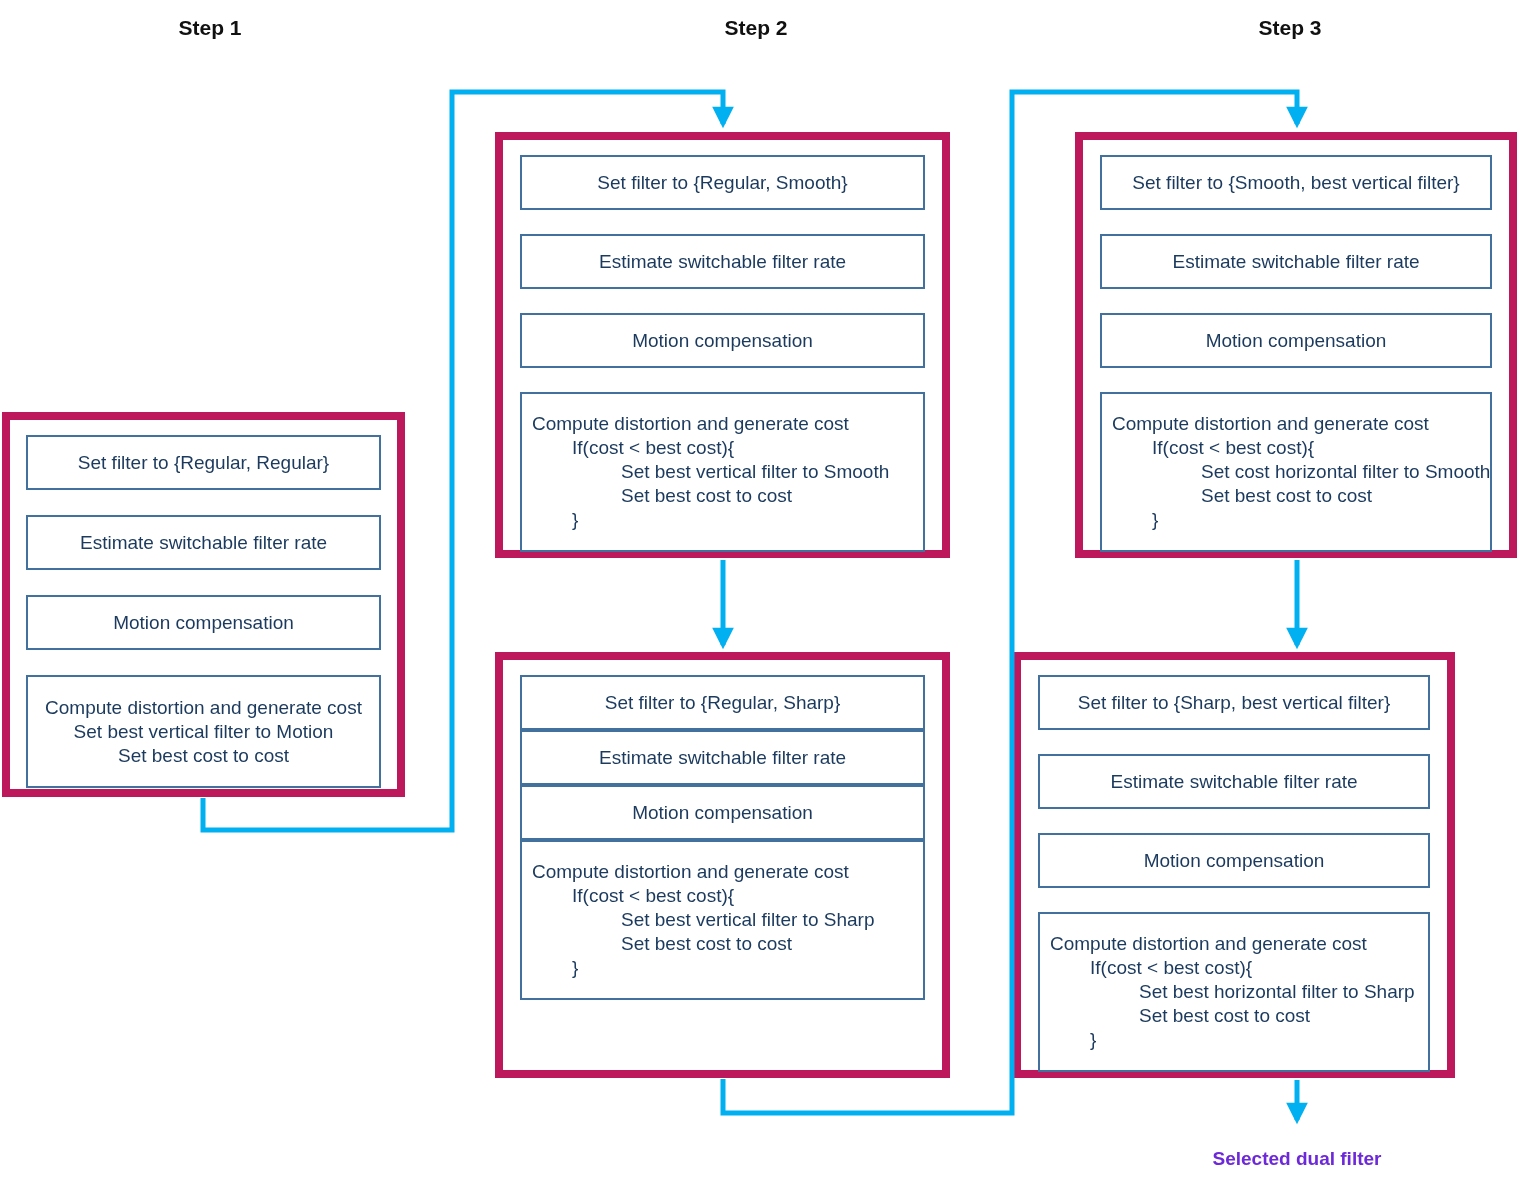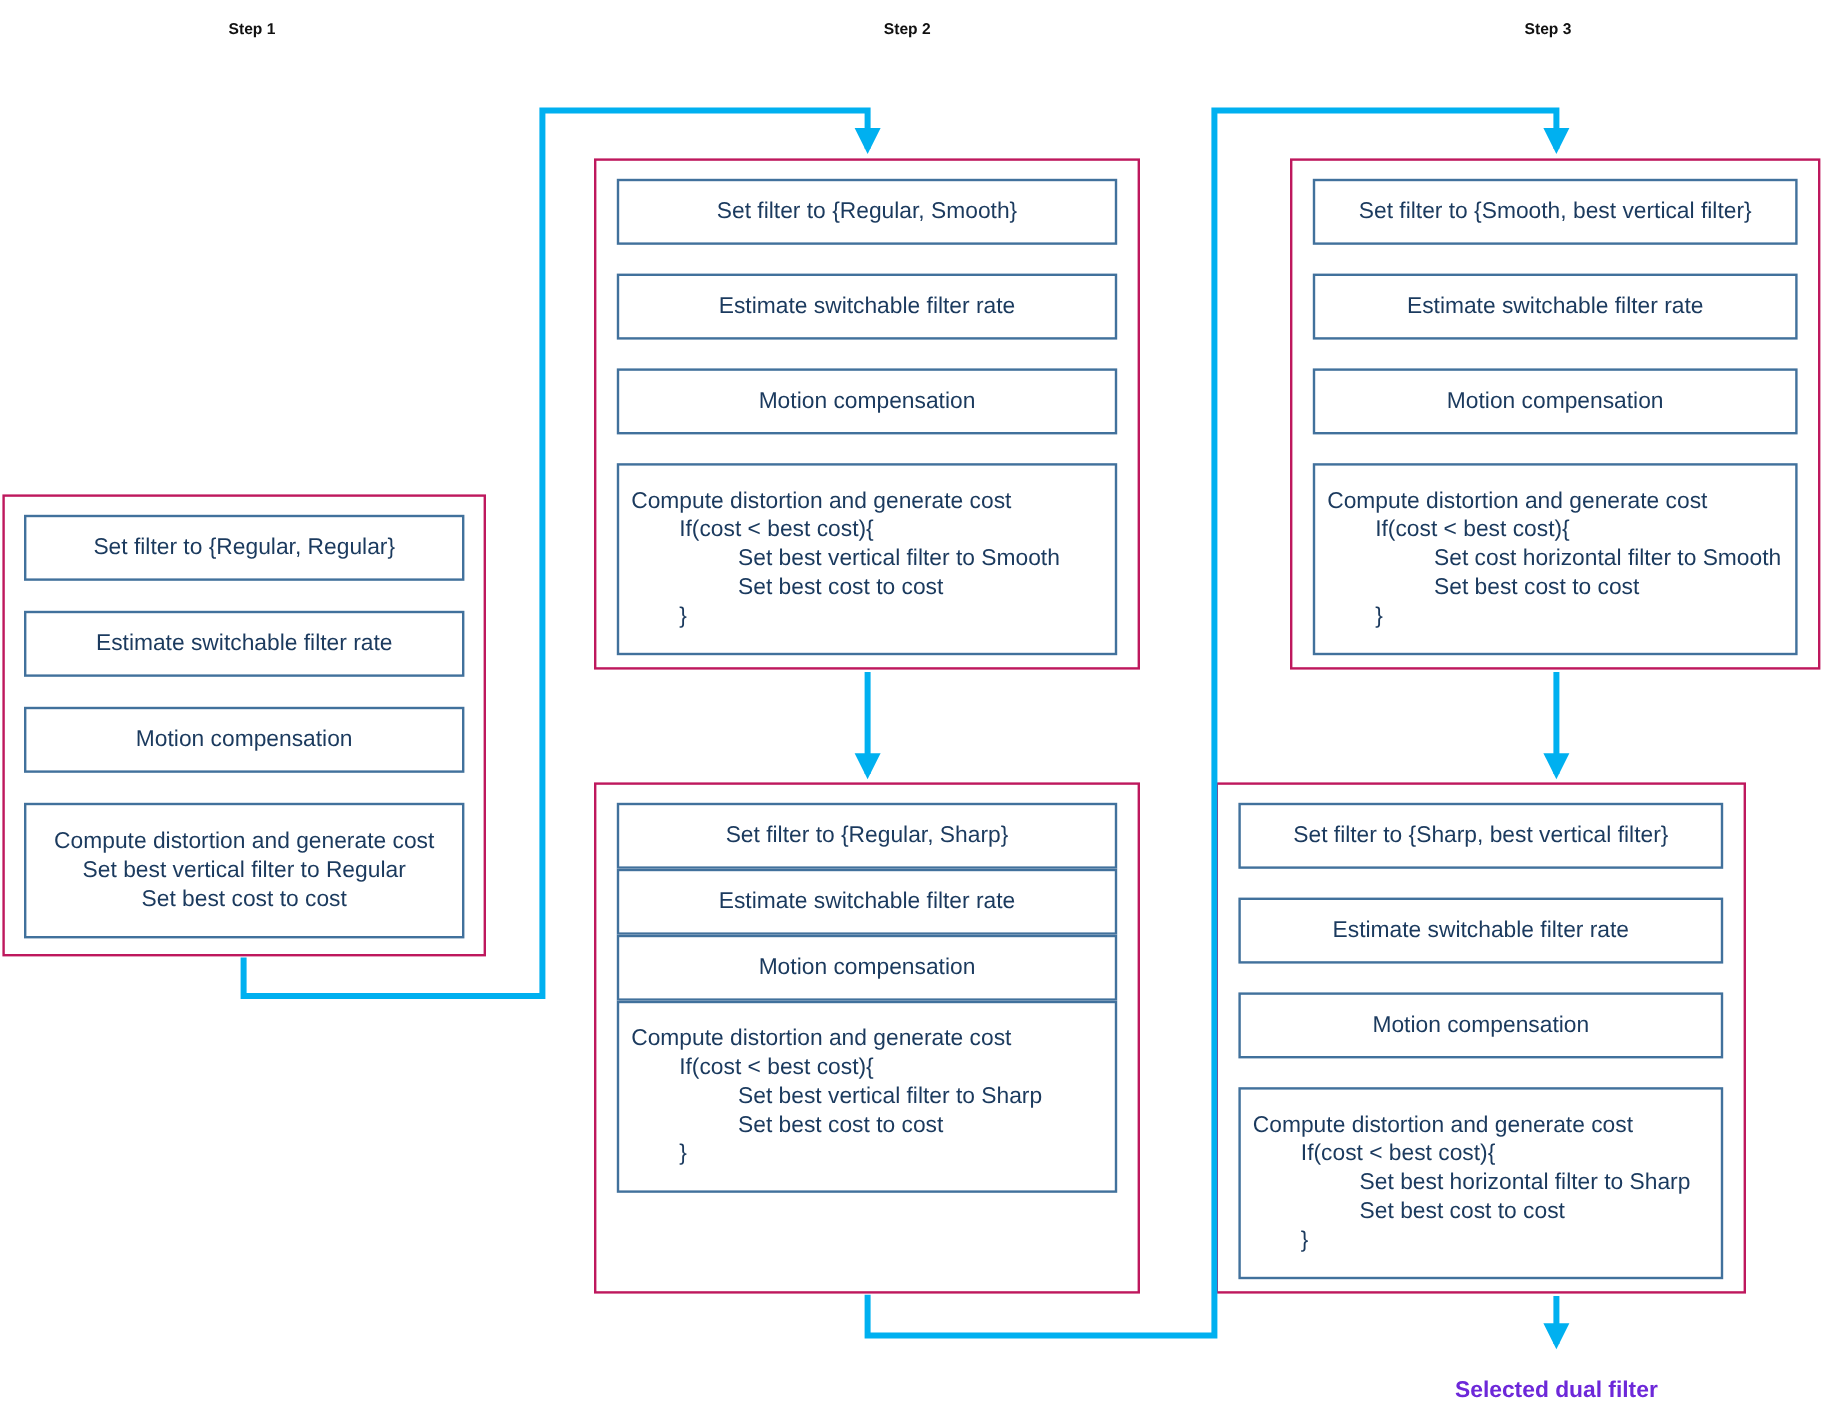--- a/index.html
+++ b/index.html
@@ -2,29 +2,29 @@
 <html><head>
 <meta charset="utf-8">
 <style>
   html,body { margin:0; padding:0; background:#ffffff; }
   #canvas {
     position:relative; width:1520px; height:1189px; background:#ffffff;
     font-family:"Liberation Sans", sans-serif; overflow:hidden;
   }
   .step-heading {
     position:absolute; top:16px; transform:translateX(-50%);
-    font-size:13px; font-weight:bold; color:#111111; white-space:nowrap;
+    font-size:21px; font-weight:bold; color:#111111; white-space:nowrap;
   }
   #heading-step1 { left:210px; }
   #heading-step2 { left:756px; }
   #heading-step3 { left:1290px; }
 
   .outer-box {
     position:absolute; box-sizing:border-box; background:#ffffff;
-    border:2px solid #be185d; display:flex; flex-direction:column;
+    border:8px solid #be185d; display:flex; flex-direction:column;
   }
   #box-s1  { left:2px;    top:412px; width:403px; height:385px; padding:15px 16px 17px; gap:25px; }
   #box-s2a { left:495px;  top:132px; width:455px; height:426px; padding:15px 17px 14px; gap:24px; }
   #box-s2b { left:495px;  top:652px; width:455px; height:426px; padding:15px 17px 14px; }
   #box-s3a { left:1075px; top:132px; width:442px; height:426px; padding:15px 17px 4px; gap:24px; }
   #box-s3b { left:1013px; top:652px; width:442px; height:426px; padding:15px 17px 14px; gap:24px; }
 
   .inner-box {
     box-sizing:border-box; border:2px solid #41719C; background:#ffffff;
     font-size:19px; color:#1b3a5e; flex:none; width:100%;
@@ -59,21 +59,21 @@
   <div id="heading-step1" class="step-heading">Step 1</div>
   <div id="heading-step2" class="step-heading">Step 2</div>
   <div id="heading-step3" class="step-heading">Step 3</div>
 
   <div id="box-s1" class="outer-box">
     <div class="inner-box simple-row">Set filter to {Regular, Regular}</div>
     <div class="inner-box simple-row">Estimate switchable filter rate</div>
     <div class="inner-box simple-row">Motion compensation</div>
     <div class="inner-box center-row">
       <div class="center-line">Compute distortion and generate cost</div>
-      <div class="center-line">Set best vertical filter to Regular</div>
+      <div class="center-line">Set best vertical filter to Motion</div>
       <div class="center-line">Set best cost to cost</div>
     </div>
   </div>
 
   <div id="box-s2a" class="outer-box">
     <div class="inner-box simple-row">Set filter to {Regular, Smooth}</div>
     <div class="inner-box simple-row">Estimate switchable filter rate</div>
     <div class="inner-box simple-row">Motion compensation</div>
     <div class="inner-box code-row">
       <div class="code-line i0">Compute distortion and generate cost</div>

